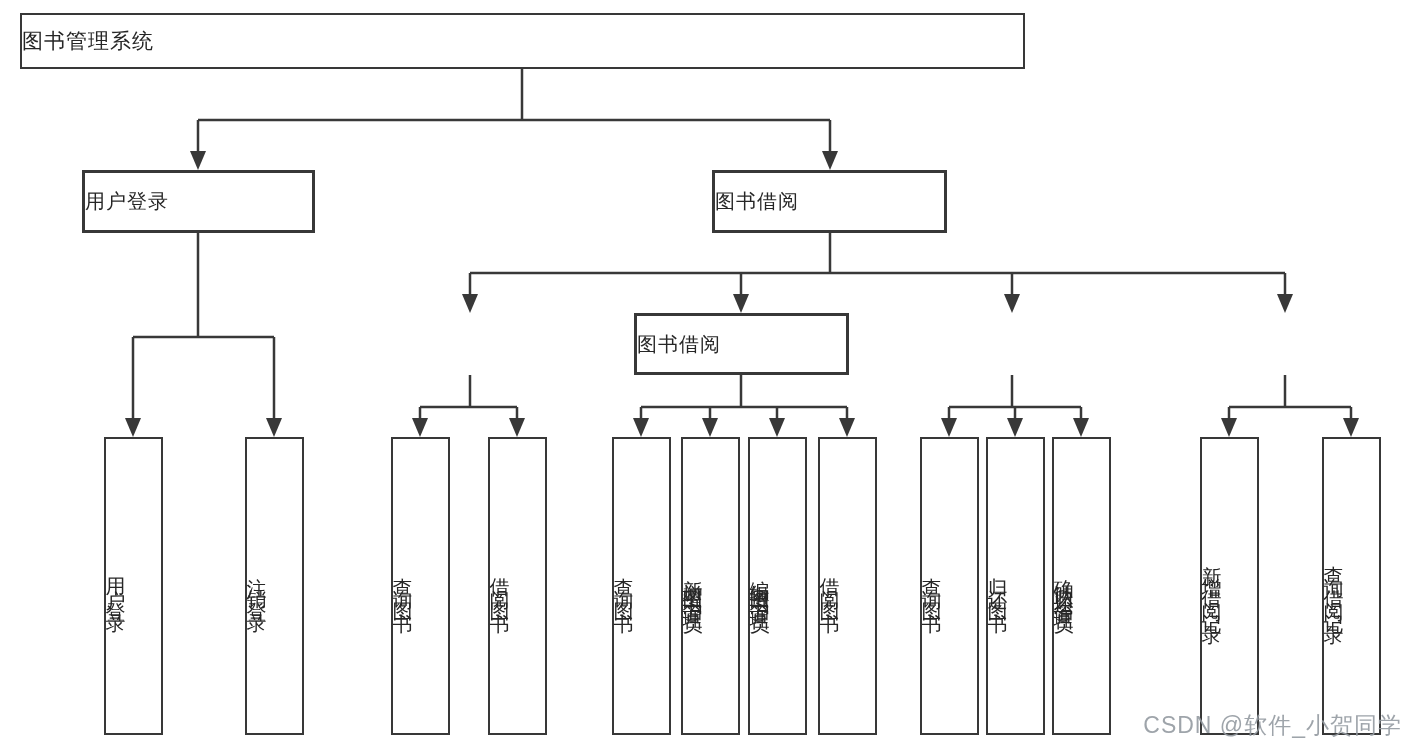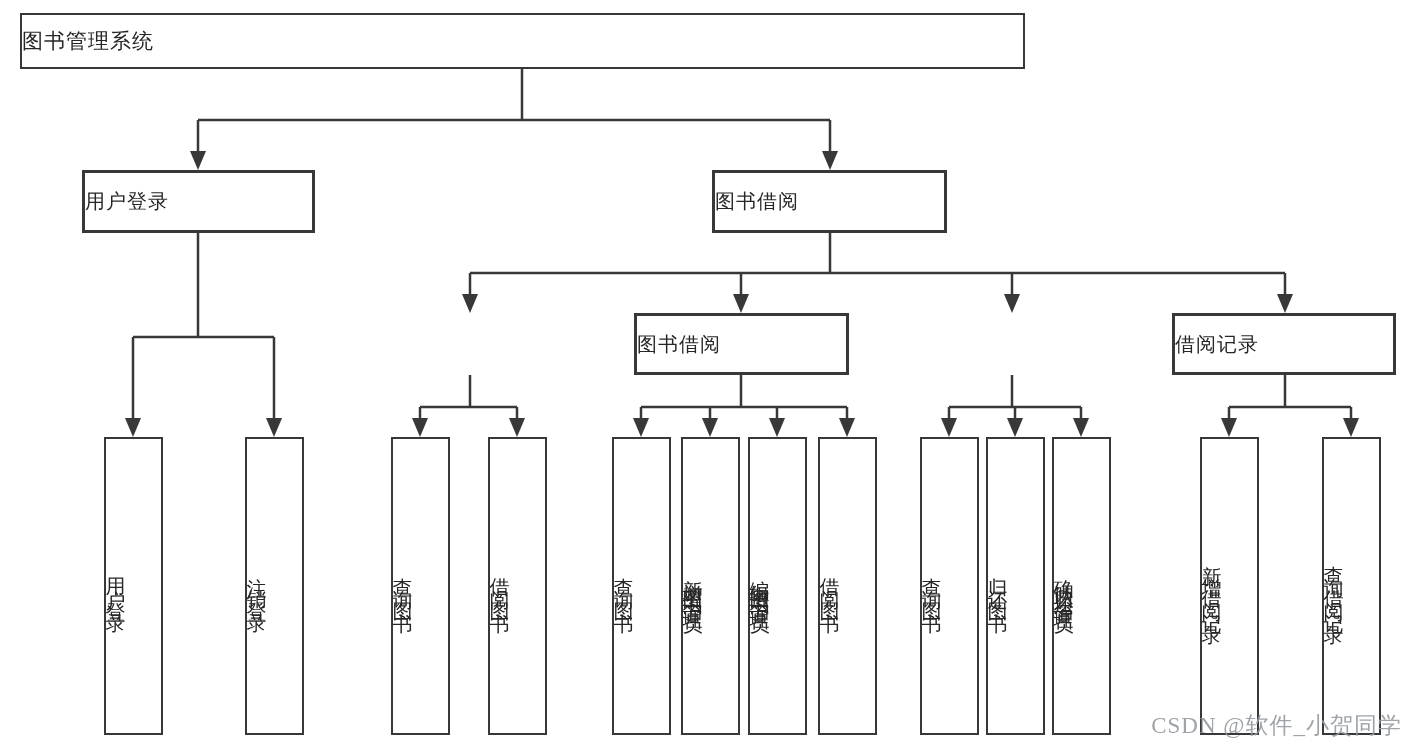--- a/index.html
+++ b/index.html
@@ -77,21 +77,20 @@
   .leaf-13 { left: 1322px; }
   .watermark {
     position: absolute;
     right: 3px;
     top: 710px;
     font-size: 23px;
     color: rgba(148, 154, 161, 0.9);
     letter-spacing: 1px;
     z-index: 5;
     white-space: nowrap;
-    font-family: Liberation Serif, serif;
   }
 </style>
 </head>
 <body>
 
 <div id="stage">
 
   <svg id="connectors" viewBox="0 0 1405 747" xmlns="http://www.w3.org/2000/svg">
     <g stroke="#383838" stroke-width="2.5" fill="none">
       <path d="M522 69 V120 M198 120 H830 M198 120 V152 M830 120 V152"></path>
@@ -132,23 +131,20 @@
   <div class="node lv2-user">
     <span>用户登录</span>
   </div>
   <div class="node lv2-book">
     <span>图书借阅</span>
   </div>
 
   <div class="node lv3-bor">
     <span>图书借阅</span>
   </div>
-  <div class="node lv3-log">
-    <span>借阅记录</span>
-  </div>
 
   <div class="node leaf leaf-1">
     <span class="vtext">用户登录</span>
   </div>
   <div class="node leaf leaf-2">
     <span class="vtext">注销登录</span>
   </div>
   <div class="node leaf leaf-3">
     <span class="vtext">查询图书</span>
   </div>

